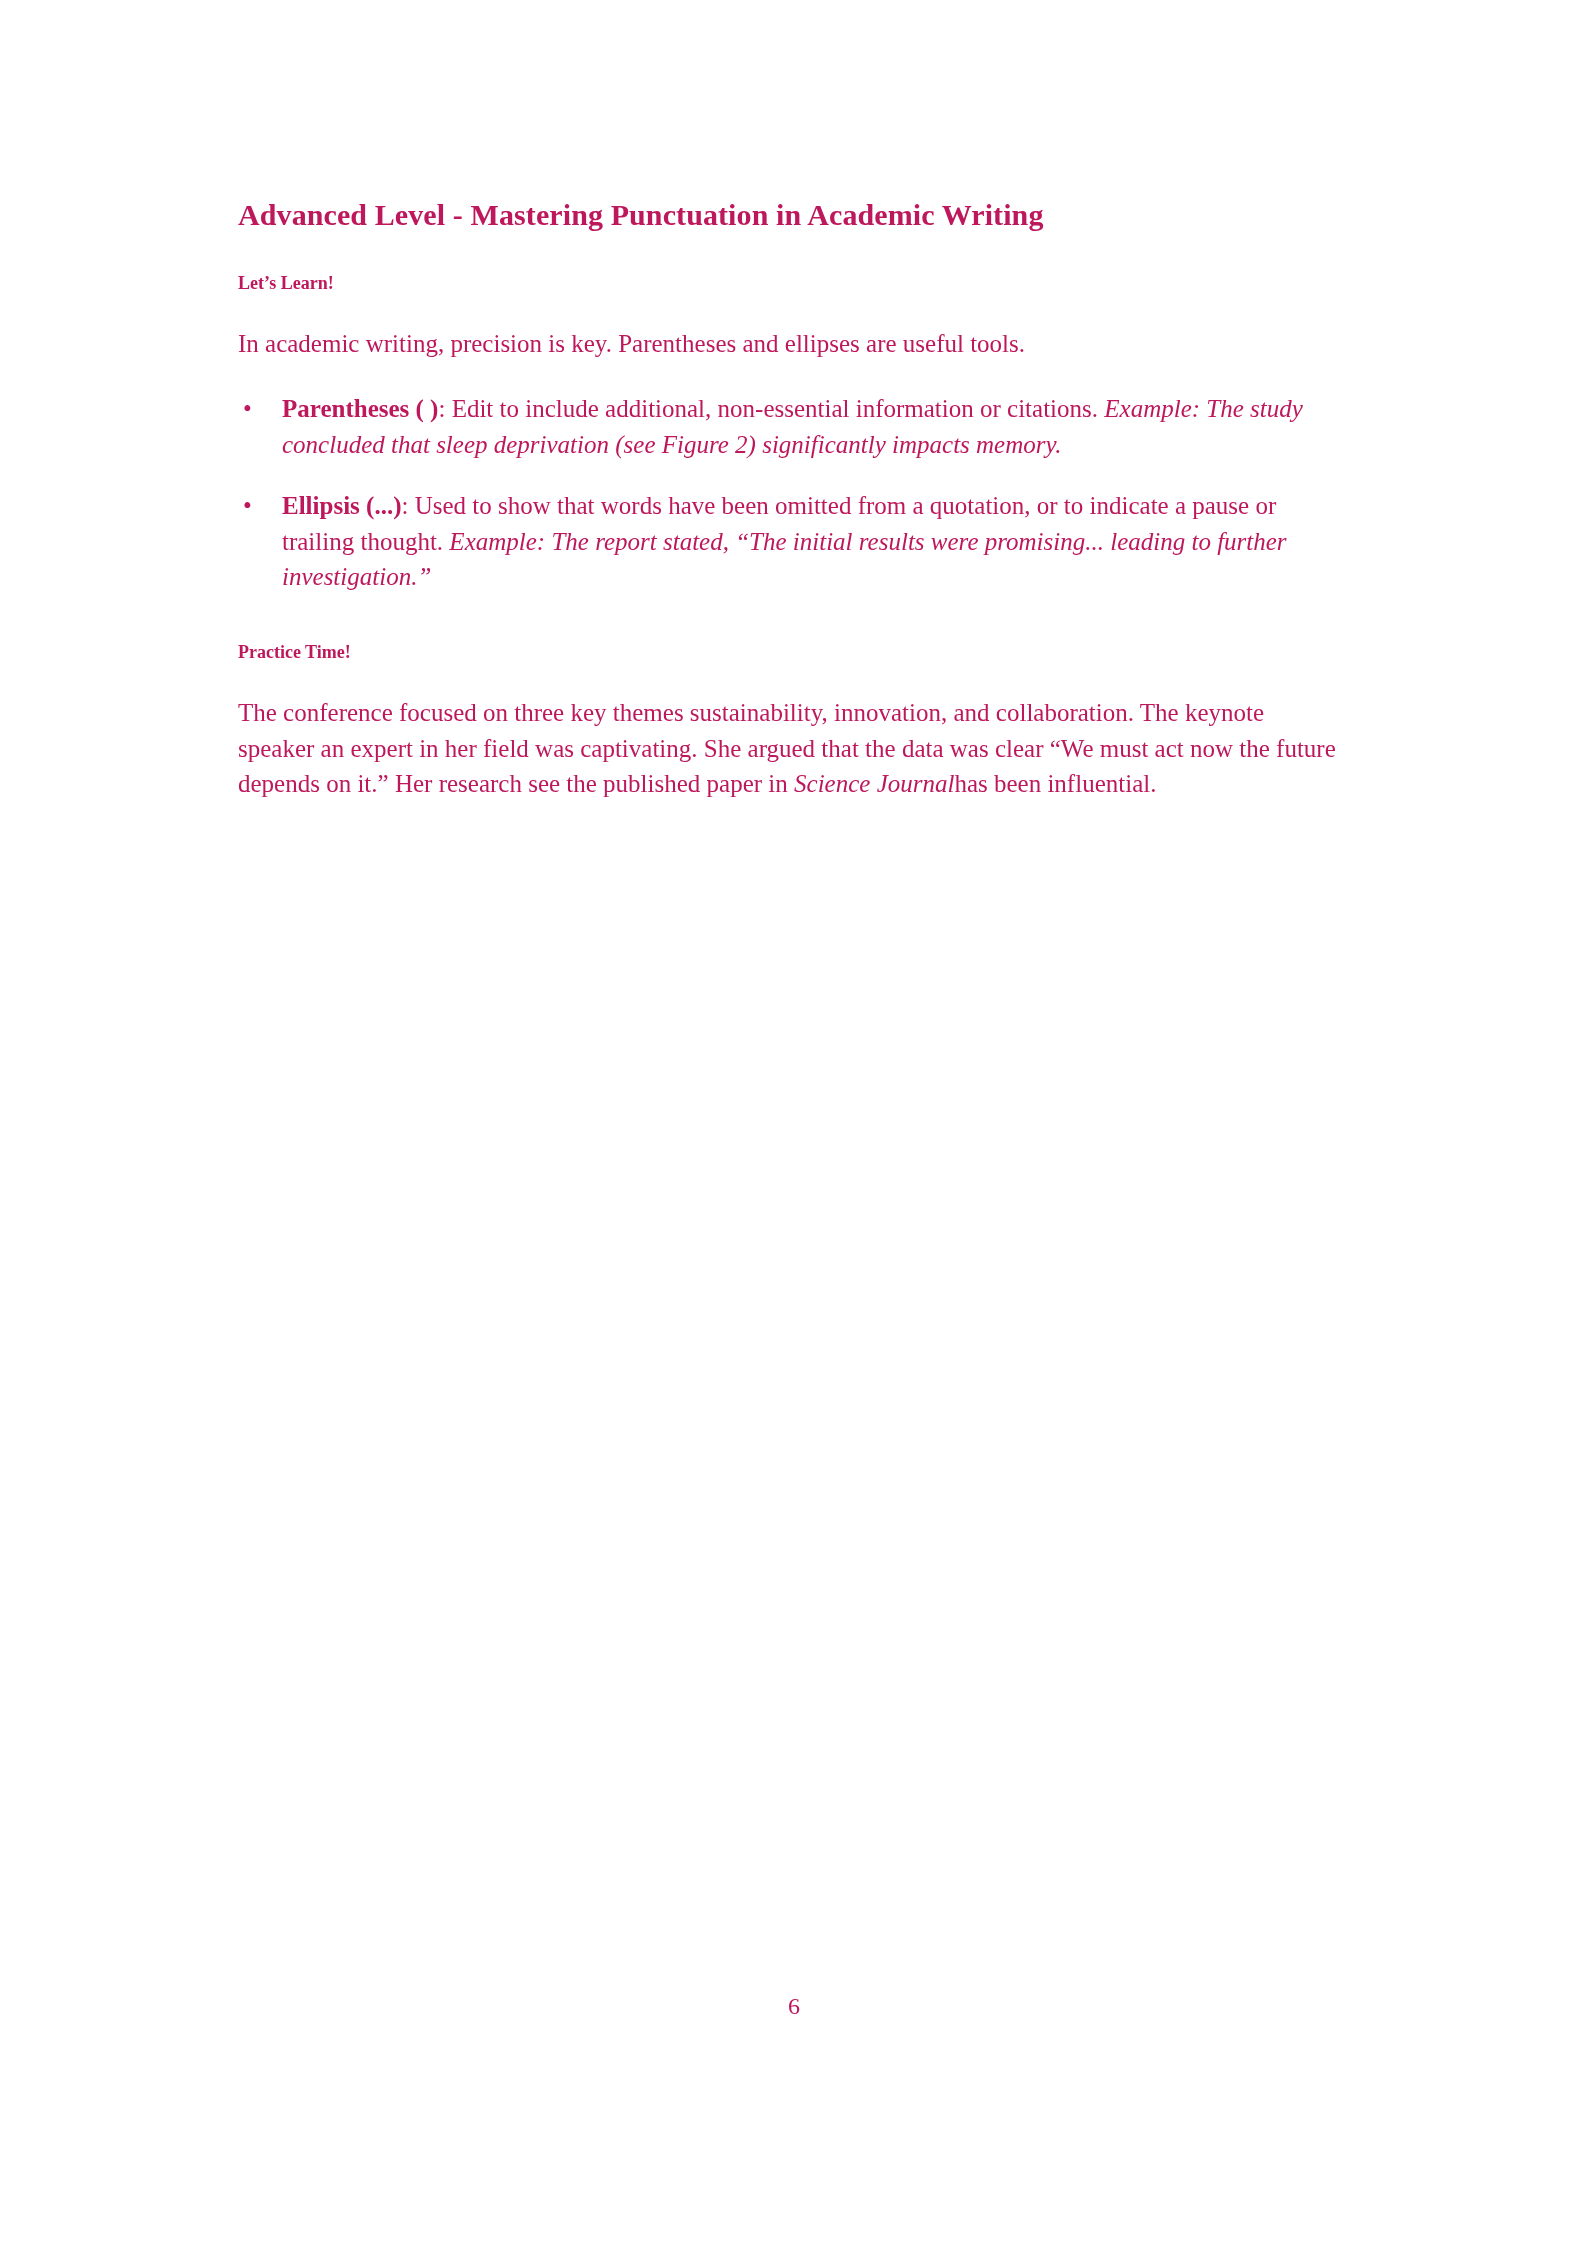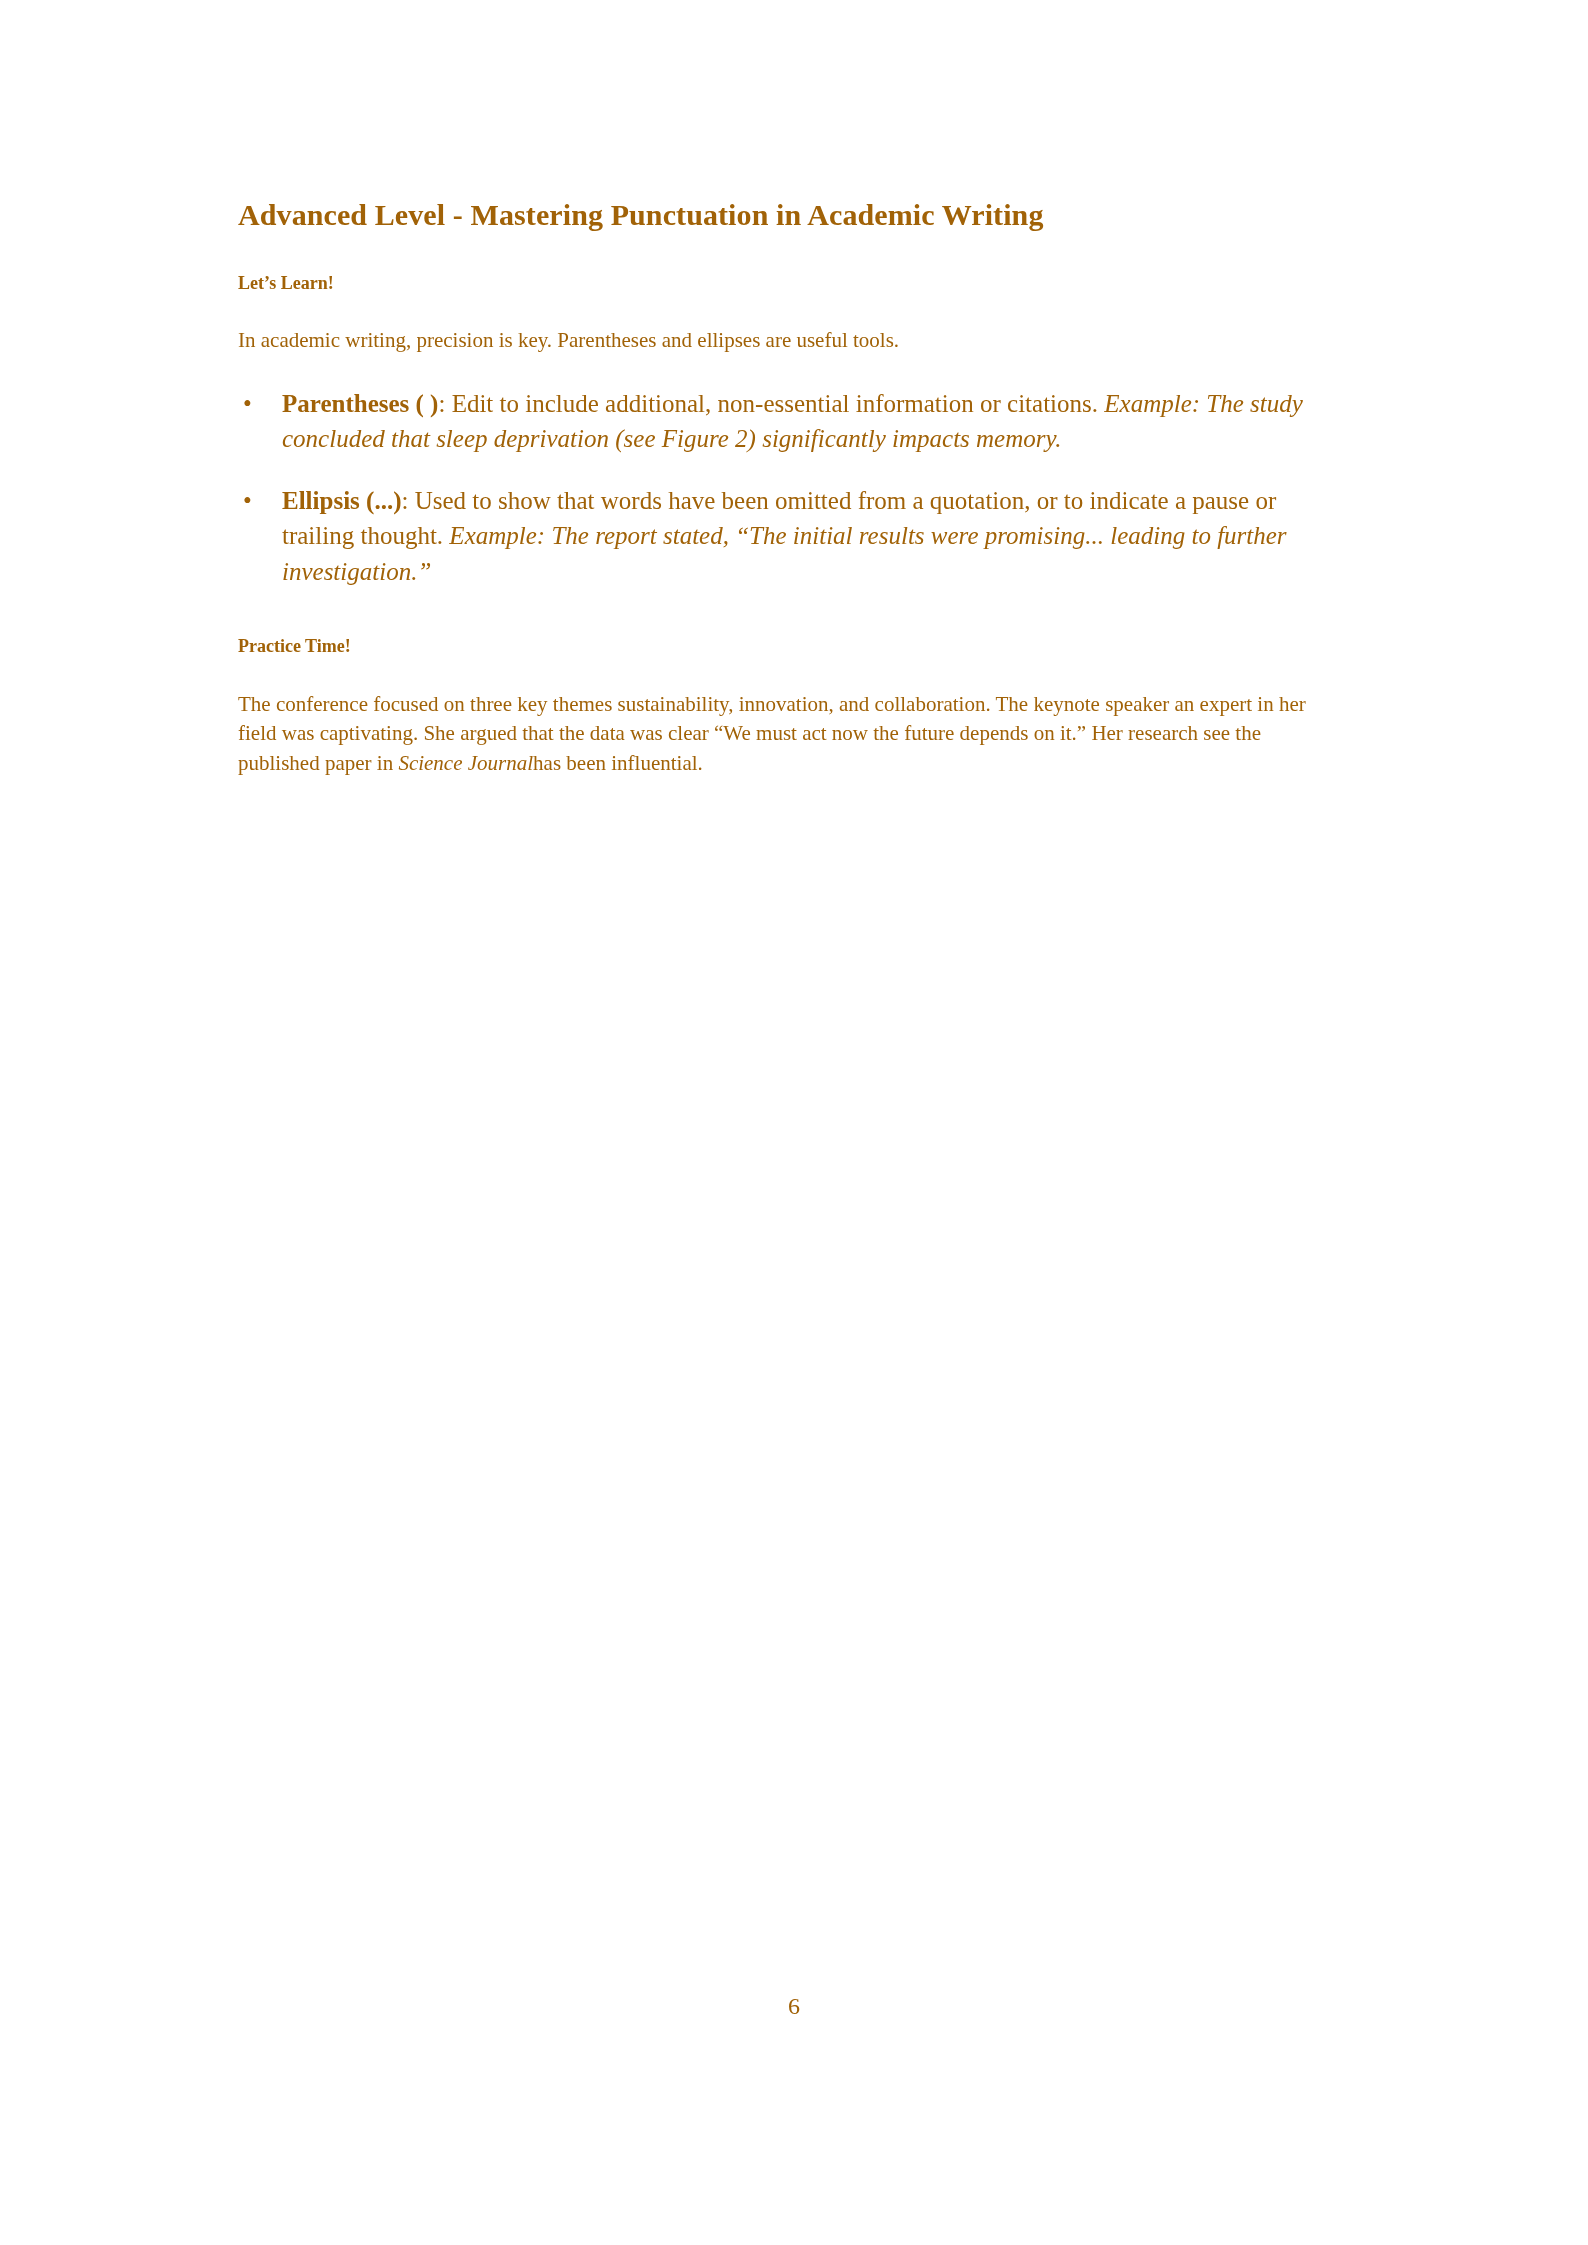--- a/index.html
+++ b/index.html
@@ -8,21 +8,21 @@
     background: #ffffff;
   }
   .page {
     position: relative;
     width: 1588px;
     height: 2245px;
     background: #ffffff;
     margin: 0 auto;
     overflow: hidden;
     font-family: "Liberation Serif", "DejaVu Serif", serif;
-    color: #a16207;
+    color: #be185d;
   }
   .content {
     position: absolute;
     left: 238px;
     top: 196px;
     width: 1108px;
   }
   .doc-title {
     font-size: 30px;
     font-weight: bold;
@@ -30,21 +30,21 @@
     margin: 0 0 38px 0;
     letter-spacing: 0.1px;
   }
   .section-heading {
     font-size: 18px;
     font-weight: bold;
     line-height: 1.3;
     margin: 0 0 31px 0;
   }
   .body-para {
-    font-size: 21px;
+    font-size: 25px;
     line-height: 1.42;
     margin: 0 0 30px 0;
     text-align: left;
   }
   .bullet-list {
     list-style: none;
     margin: 0 0 24px 0;
     padding: 0;
   }
   .bullet-item {

